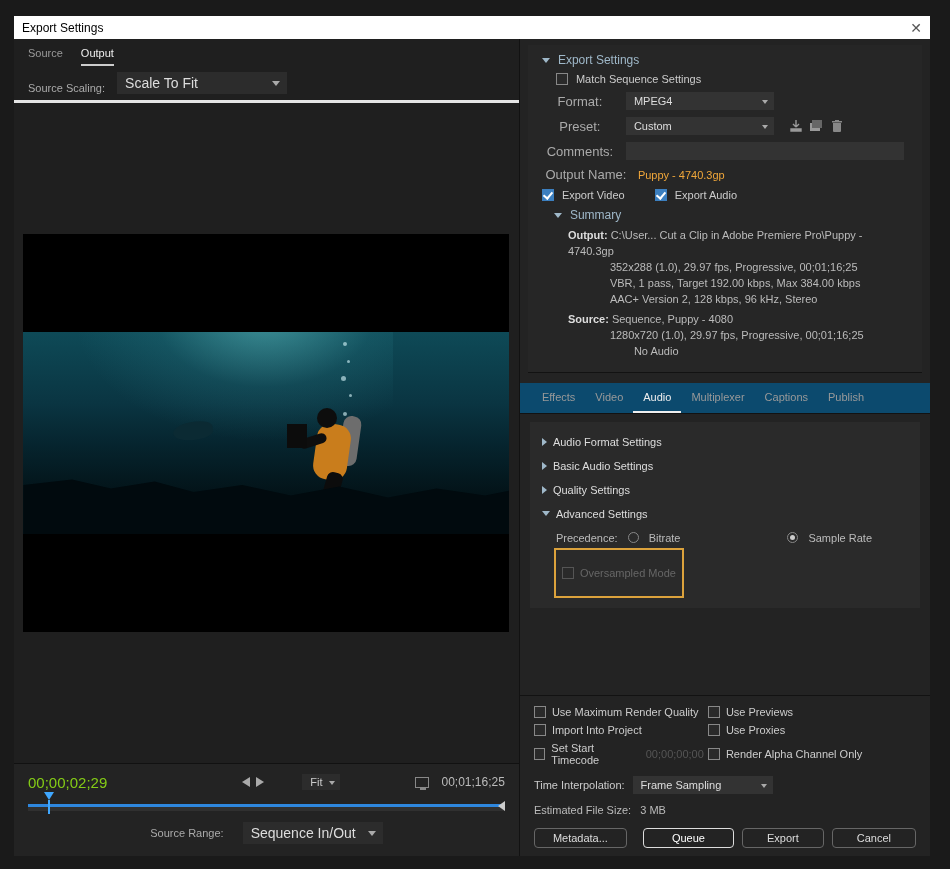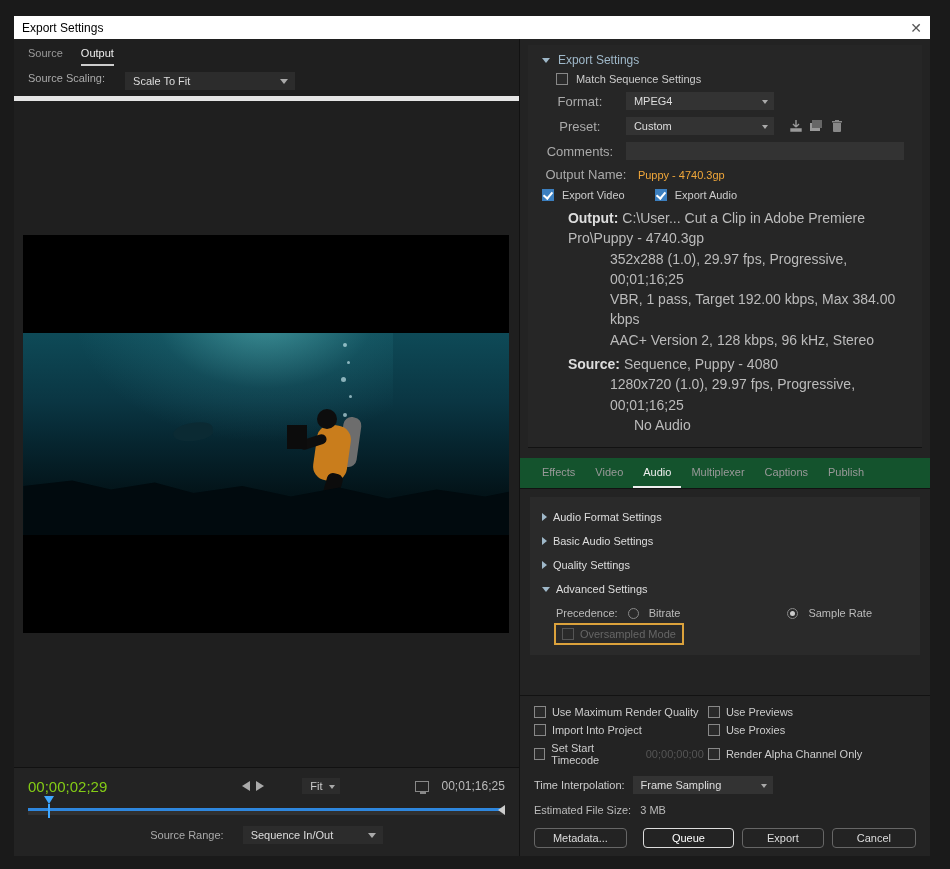--- a/index.html
+++ b/index.html
@@ -8,22 +8,22 @@
   .dialog { position: absolute; top: 16px; left: 14px; width: 916px; height: 840px; background: #1f1f1f; }
   .titlebar { height: 23px; background: #fff; color: #000; display: flex; align-items: center; padding: 0 8px; font-size: 12px; }
   .titlebar .spacer { flex: 1; }
   .titlebar .x { font-size: 14px; color: #555; cursor: default; }
   .content { display: flex; height: calc(100% - 23px); }
   .left { width: 541px; border-right: 1px solid #121212; display: flex; flex-direction: column; background: #1f1f1f; }
   .right { flex: 1; display: flex; flex-direction: column; background: #232323; }
   .tabs-so { display: flex; gap: 18px; padding: 8px 14px 0 14px; font-size: 11px; color: #999; }
   .tabs-so .tab { padding-bottom: 5px; cursor: default; }
   .tabs-so .tab.active { color: #eee; border-bottom: 2px solid #ccc; }
-  .scaling-row { display: flex; align-items: flex-start; gap: 20px; padding: 6px 14px; font-size: 11px; color: #aaa; border-bottom: 5px solid #e5e5e5; }
-  .select { background: #2c2c2c; border: none; color: #ddd; font-size: 11px; padding: 3px 22px 3px 8px; position: relative; min-width: 170px; display: inline-flex; align-items: center; }
+  .scaling-row { display: flex; align-items: flex-end; gap: 12px; padding: 6px 14px; font-size: 11px; color: #aaa; border-bottom: 3px solid #e5e5e5; }
+  .select { background: #2c2c2c; border: none; color: #ddd; font-size: 14px; padding: 3px 22px 3px 8px; position: relative; min-width: 170px; display: inline-flex; align-items: center; }
   .select::after { content: ""; position: absolute; right: 7px; top: 50%; margin-top: -2px; border-left: 4px solid transparent; border-right: 4px solid transparent; border-top: 5px solid #aaa; }
   .preview-area { flex: 1; display: flex; align-items: center; justify-content: center; background: #1f1f1f; position: relative; }
   .preview-frame { width: 486px; height: 398px; background: #000; display: flex; align-items: center; justify-content: center; overflow: hidden; }
   .underwater { width: 486px; height: 202px; position: relative; background: linear-gradient(180deg,#0e4a57 0%,#0a3542 35%,#06252f 55%,#031318 80%); overflow: hidden; }
   .uw-light { position: absolute; top: -30px; left: 50px; width: 320px; height: 140px; background: radial-gradient(ellipse at 60% 10%, rgba(120,230,230,0.45) 0%, rgba(60,160,170,0.15) 40%, transparent 70%); }
   .uw-rocks { position: absolute; bottom: 0; left: 0; right: 0; height: 70px; background: #010a0e; clip-path: polygon(0 30%, 10% 22%, 18% 35%, 27% 25%, 35% 40%, 45% 30%, 55% 45%, 65% 32%, 75% 48%, 85% 35%, 95% 45%, 100% 38%, 100% 100%, 0 100%); }
   .uw-diver { position: absolute; right: 120px; bottom: 20px; width: 90px; height: 120px; }
   .uw-diver .body { position: absolute; left: 16px; top: 30px; width: 34px; height: 56px; background: #c97d1c; border-radius: 14px; transform: rotate(8deg); }
   .uw-diver .tank { position: absolute; left: 42px; top: 22px; width: 18px; height: 50px; background: #6d6d6d; border-radius: 8px; transform: rotate(8deg); }
   .uw-diver .head { position: absolute; left: 18px; top: 14px; width: 20px; height: 20px; background: #0d0d0d; border-radius: 50%; }
@@ -61,31 +61,31 @@
   .chk { width: 12px; height: 12px; border: 1px solid #888; display: inline-flex; align-items: center; justify-content: center; background: #2a2a2a; vertical-align: middle; }
   .chk.checked { background: #3c7fbf; border-color: #3c7fbf; }
   .chk.checked::after { content: ""; width: 4px; height: 7px; border-right: 2px solid #fff; border-bottom: 2px solid #fff; transform: rotate(40deg); margin-top: -2px; }
   .row { display: flex; align-items: center; margin-bottom: 7px; gap: 8px; }
   .row .lbl { width: 76px; text-align: center; color: #aaa; font-size: 13px; }
   .wide-select { flex: 0 0 148px; background: #333; padding: 3px 18px 3px 8px; position: relative; color: #ddd; font-size: 11px; }
   .wide-select::after { content: ""; position: absolute; right: 6px; top: 50%; margin-top: -1px; border-left: 3px solid transparent; border-right: 3px solid transparent; border-top: 4px solid #aaa; }
   .preset-icons { display: flex; gap: 8px; margin-left: 8px; color: #888; }
   .textbox { flex: 1; background: #333; height: 18px; }
   .link { color: #f0a73a; }
-  .summary { margin-left: 14px; font-size: 14px; line-height: 1.45; color: #bbb; }
+  .summary { margin-left: 14px; font-size: 11px; line-height: 1.45; color: #bbb; }
   .summary b { color: #ddd; font-weight: 600; }
-  .midtabs { display: flex; border-bottom: 1px solid #121212; padding: 0 12px; margin-top: 10px; font-size: 11px; background:#14532d; }
+  .midtabs { display: flex; border-bottom: 1px solid #121212; padding: 0 12px; margin-top: 10px; font-size: 11px; background:#0c4a6e; }
   .midtabs .mt { padding: 8px 10px; color: #999; cursor: default; }
   .midtabs .mt.active { color: #eee; border-bottom: 2px solid #eee; }
   .subpanel { padding: 8px 18px 8px 12px; background: #2a2a2a; margin: 8px 10px 0 10px; }
   .subhead { display: flex; align-items: center; gap: 4px; color: #ddd; font-size: 11px; padding: 6px 0; cursor: default; }
   .advbody { padding: 6px 0 2px 14px; font-size: 11px; color: #bbb; }
   .radio { width: 11px; height: 11px; border: 1px solid #888; border-radius: 50%; display: inline-block; vertical-align: middle; }
   .radio.sel::after{ content:""; display:block; width:5px; height:5px; background:#ccc; border-radius:50%; margin:2px;}
-  .highlight-box { display: inline-flex; align-items: center; gap: 6px; padding: 3px 6px; border: 2px solid #dba23c; color: #666; font-size: 11px; margin-top: 4px; margin-left: -2px;}
+  .highlight-box { display: inline-flex; align-items: center; gap: 6px; padding: 17px 6px; border: 2px solid #dba23c; color: #666; font-size: 11px; margin-top: 4px; margin-left: -2px;}
   .bottom-right { border-top: 1px solid #121212; padding: 10px 14px 8px 14px; font-size: 11px; color: #ccc; background:#232323;}
   .br-grid { display: grid; grid-template-columns: 170px 170px; gap: 6px 4px; }
   .br-row { display: flex; align-items: center; gap: 6px; }
   .dim { color: #555; }
   .interp-row { display: flex; align-items: center; gap: 8px; margin-top: 10px; }
   .est-row { margin-top: 10px; color: #bbb; font-size: 11px; }
   .btn-row { display: flex; gap: 8px; margin-top: 12px; }
   .btn { border: 1px solid #666; border-radius: 4px; padding: 3px 18px; font-size: 11px; color: #ddd; background: transparent; cursor: default; text-align: center; }
   .btn.pri { border-color: #ddd; color: #fff; }
   svg { display:block; }
@@ -209,20 +209,23 @@
               <span class="lbl" style="width:88px">Output Name:</span>
           <span class="link">Puppy - 4740.3gp</span>
         </div>
         <div class="row" style="margin-left:0">
           <span class="chk checked"></span>
           <span>Export Video</span>
           <span style="width:14px"></span>
           <span class="chk checked"></span>
           <span>Export Audio</span>
         </div>
+        <div class="sect-head arrow-dn" style="margin-left:12px;margin-top:4px">
+              <span>Summary</span>
+            </div>
         <div class="summary" style="margin-left:26px">
           <div><b>Output:</b> <span>C:\User... Cut a Clip in Adobe Premiere Pro\Puppy - 4740.3gp</span></div>
           <div style="margin-left:42px">352x288 (1.0), 29.97 fps, Progressive, 00;01;16;25</div>
           <div style="margin-left:42px">VBR, 1 pass, Target 192.00 kbps, Max 384.00 kbps</div>
           <div style="margin-left:42px">AAC+ Version 2, 128 kbps, 96 kHz, Stereo</div>
           <div style="margin-top:4px"><b>Source:</b> <span>Sequence, Puppy - 4080</span></div>
           <div style="margin-left:42px">1280x720 (1.0), 29.97 fps, Progressive, 00;01;16;25</div>
           <div style="margin-left:66px">No Audio</div>
         </div>
       </div>

